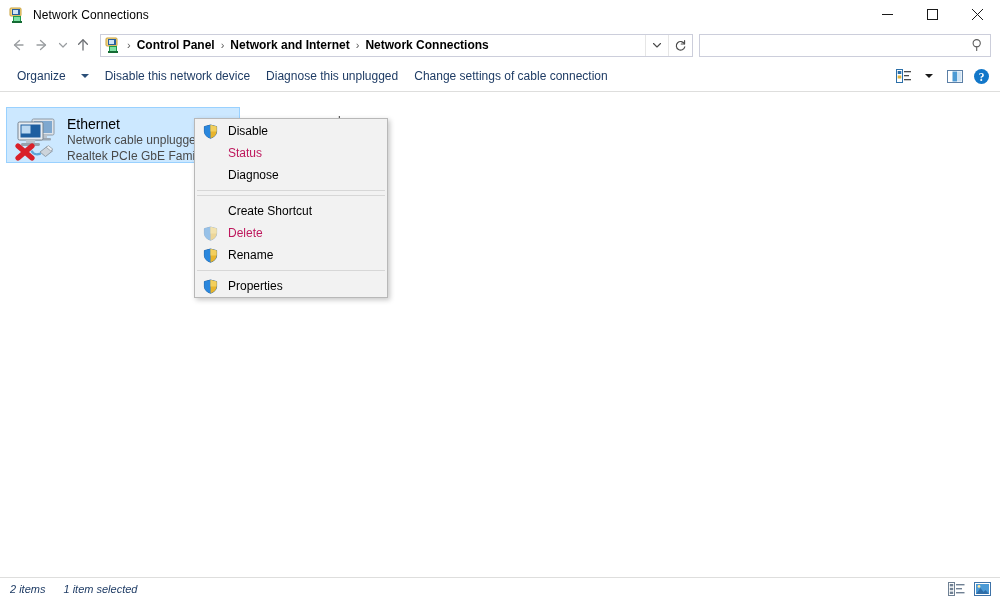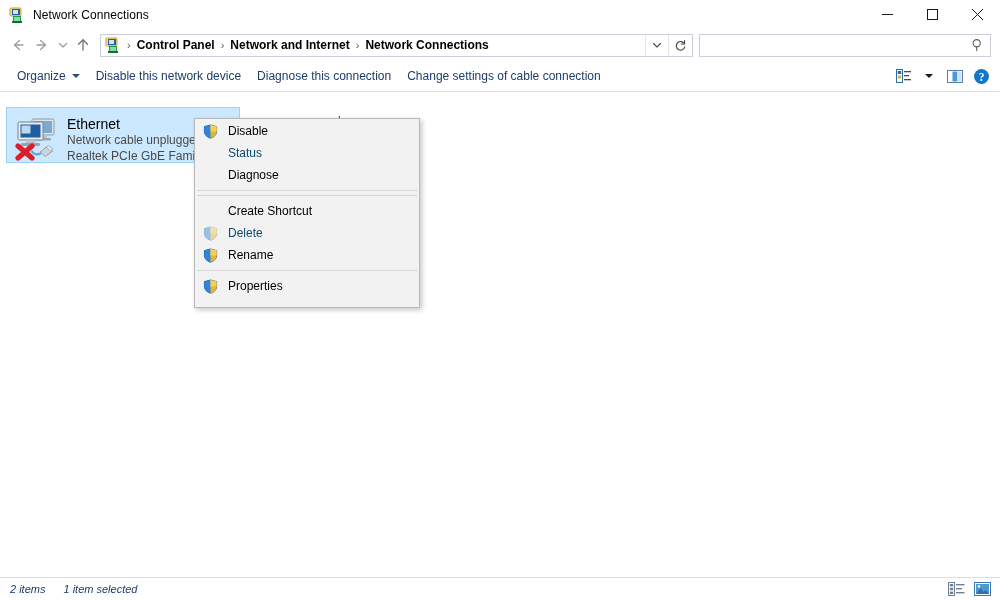--- a/index.html
+++ b/index.html
@@ -161,21 +161,21 @@
     border-bottom: 1px solid #dededd;
     box-sizing: border-box;
   }
   .tb-item {
     font-size: 12px;
     color: #1f3c65;
     padding: 4px 8px;
     white-space: nowrap;
     display: flex;
     align-items: center;
-    gap: 6px;
+    gap: 15px;
   }
   .caret-dn {
     width: 0; height: 0;
     border-left: 4px solid transparent;
     border-right: 4px solid transparent;
     border-top: 4px solid #2b4f78;
     display: inline-block;
   }
   .tb-spacer { flex: 1 1 auto; }
   .tb-icon-btn {
@@ -239,38 +239,38 @@
     color: #4a4a4a;
     white-space: nowrap;
     line-height: 16px;
   }
 
   
   .ctx-menu {
     position: absolute;
     left: 194px;
     top: 118px;
-    width: 226px;
+    width: 194px;
     background: #f2f2f2;
     border: 1px solid #b8b8b8;
     box-shadow: 2px 2px 5px rgba(0,0,0,0.22);
-    padding: 1px 0 10px 0;
+    padding: 1px 0 0 0;
     z-index: 50;
     box-sizing: border-box;
   }
   .ctx-item {
     height: 22px;
     display: flex;
     align-items: center;
     padding-left: 8px;
     font-size: 12px;
     color: #000;
     white-space: nowrap;
   }
-  .ctx-item.disabled { color: #0c4a6e; }
+  .ctx-item.disabled { color: #be185d; }
   .ctx-item.bold { font-weight: normal; }
   .ctx-shield {
     width: 15px; height: 15px;
     flex: none;
     margin-right: 10px;
     position: relative;
   }
   .ctx-shield.empty { visibility: hidden; }
   .ctx-shield.dim { opacity: .45; }
   .ctx-sep {
@@ -412,21 +412,21 @@
     </span>
   </div>
 </div>
 
 <div class="toolbar">
   <div class="tb-item">
     <span>Organize</span>
     <span class="caret-dn"></span>
   </div>
   <div class="tb-item">Disable this network device</div>
-  <div class="tb-item">Diagnose this connection</div>
+  <div class="tb-item">Diagnose this unplugged</div>
   <div class="tb-item">Change settings of cable connection</div>
 
   <div class="tb-spacer"></div>
 
   <div class="tb-icon-btn">
     <svg width="17" height="16" viewBox="0 0 17 16">
       <rect x="1.5" y="1.5" width="6" height="13" fill="#ffffff" stroke="#2c6fa8" stroke-width="1"></rect>
       <rect x="2.7" y="3" width="3.6" height="3" fill="#2c6fa8"></rect>
       <rect x="2.7" y="7.5" width="3.6" height="3" fill="#e2b43c"></rect>
       <rect x="9" y="3" width="7" height="1.3" fill="#4b4b4b"></rect>

